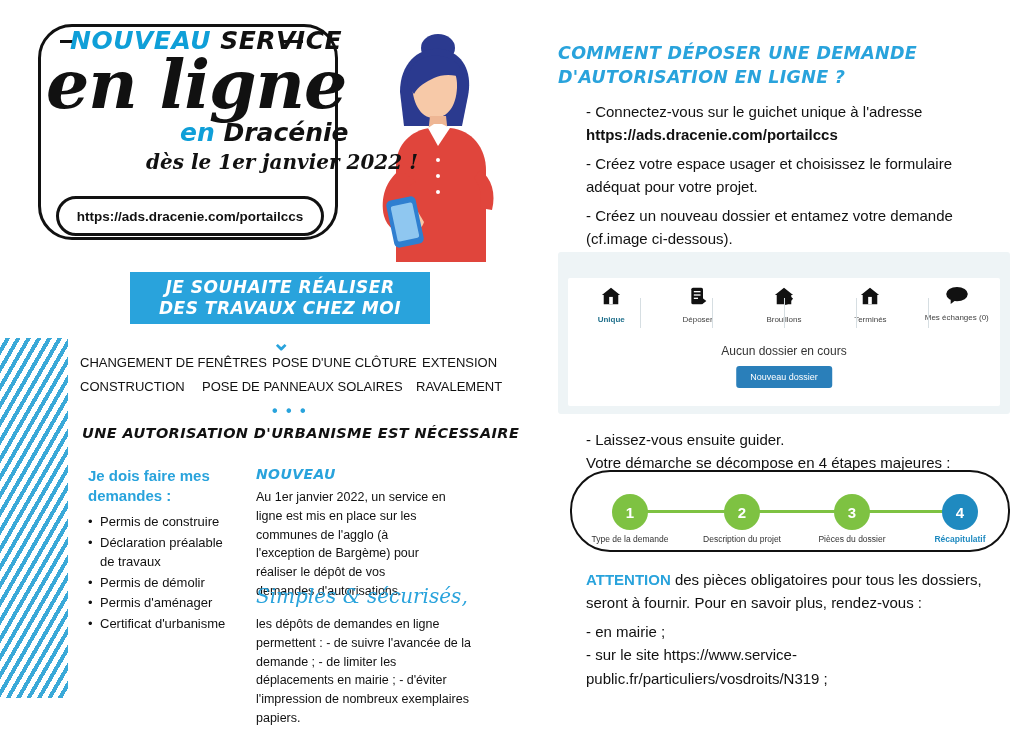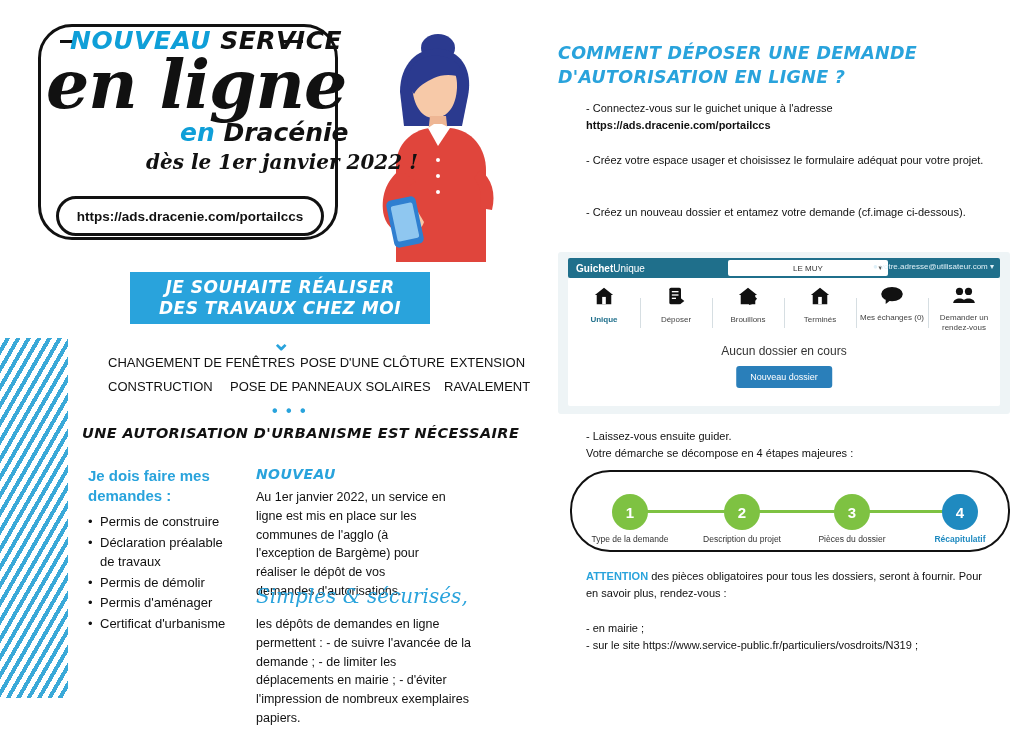--- a/index.html
+++ b/index.html
@@ -86,21 +86,21 @@
     position: absolute; left: 272px; top: 330px;
     font-size: 22px; color: #29a3dc; font-weight: 700;
   }
 
   
   .kw {
     position: absolute; font-size: 13px; color: #111; white-space: nowrap;
   }
   .kwrow1 { left: 80px; top: 355px; width: 420px; }
   .kwrow2 { left: 80px; top: 379px; width: 420px; }
-  .kwrow1 span, .kwrow2 span { position: absolute; margin-left: 28px; }
+  .kwrow1 span, .kwrow2 span { position: absolute; }
   .dots {
     position: absolute; left: 272px; top: 402px;
     font-size: 16px; color: #29a3dc; letter-spacing: 2px; font-weight: 700;
   }
 
   .auth-title {
     position: absolute; left: 82px; top: 425px;
     font-family: "DejaVu Sans", sans-serif; font-weight: 700; font-style: italic;
     font-size: 14.5px; color: #111; letter-spacing: 0.4px; text-transform: uppercase;
     white-space: nowrap;
@@ -138,21 +138,21 @@
   }
 
   
   .right { position: absolute; left: 548px; top: 0; width: 470px; height: 730px; }
   .r-title {
     position: absolute; left: 10px; top: 42px; width: 420px;
     font-family: "DejaVu Sans", sans-serif; font-weight: 700; font-style: italic;
     font-size: 17.5px; color: #29a3dc; line-height: 1.35; letter-spacing: 0.3px;
     text-transform: uppercase;
   }
-  .r-p { position: absolute; font-size: 11px; color: #111; line-height: 1.55; }
+  .r-p { position: absolute; font-size: 15px; color: #111; line-height: 1.55; }
   .r-p b { font-weight: 700; }
   .p1 { left: 38px; top: 100px; width: 400px; }
   .p2 { left: 38px; top: 152px; width: 400px; }
   .p3 { left: 38px; top: 204px; width: 400px; }
 
   
   .app {
     position: absolute; left: 10px; top: 252px; width: 452px; height: 162px;
     background: #eef4f6; border-radius: 3px;
   }
@@ -325,34 +325,20 @@
     <div class="r-title">COMMENT DÉPOSER UNE DEMANDE D'AUTORISATION EN LIGNE ?</div>
 
     <div class="r-p p1">
       <span>- Connectez-vous sur le guichet unique à l'adresse </span><br>
       <b>https://ads.dracenie.com/portailccs</b>
     </div>
     <div class="r-p p2">- Créez votre espace usager et choisissez le formulaire adéquat pour votre projet.</div>
     <div class="r-p p3">- Créez un nouveau dossier et entamez votre demande (cf.image ci-dessous).</div>
 
     <div class="app">
-      <div class="app-bar">
-        <div class="app-logo">
-          <span>Guichet</span><span class="thin">Unique</span>
-        </div>
-        <div class="app-select">
-          <span>LE MUY</span>
-          <span class="caret">▾</span>
-        </div>
-        <div class="app-user">
-          <span>●</span>
-          <span>votre.adresse@utilisateur.com</span>
-          <span>▾</span>
-        </div>
-      </div>
 
       <div class="app-body">
         <div class="app-nav">
 
           <div class="nav-item active">
             <span class="glyph">
               <svg width="22" height="20" viewBox="0 0 24 22">
                   <path d="M2 10 L12 2 L22 10 L20 10 L20 20 L4 20 L4 10 Z" fill="#111"></path>
                   <rect x="10" y="12" width="4" height="8" fill="#fff"></rect>
                 </svg>
@@ -406,31 +392,20 @@
               <svg width="24" height="18" viewBox="0 0 26 20">
                   <ellipse cx="13" cy="9" rx="12" ry="8" fill="#111"></ellipse>
                   <path d="M6 15 l0 5 5 -4 z" fill="#111"></path>
                 </svg>
             </span>
             <span class="lbl">Mes échanges (0)</span>
           </div>
 
           <div class="nav-sep" style="left:360px"></div>
 
-          <div class="nav-item">
-            <span class="glyph">
-              <svg width="26" height="18" viewBox="0 0 28 20">
-                  <circle cx="9" cy="6" r="4" fill="#111"></circle>
-                  <circle cx="19" cy="6" r="4" fill="#111"></circle>
-                  <path d="M2 19 C2 12 16 12 16 19 Z" fill="#111"></path>
-                  <path d="M12 19 C12 12 26 12 26 19 Z" fill="#111"></path>
-                </svg>
-            </span>
-            <span class="lbl">Demander un rendez-vous</span>
-          </div>
 
         </div>
 
         <div class="app-empty">Aucun dossier en cours</div>
         <button class="app-btn">Nouveau dossier</button>
       </div>
     </div>
 
     <div class="r-p p4">
       <span>- Laissez-vous ensuite guider.</span><br>

